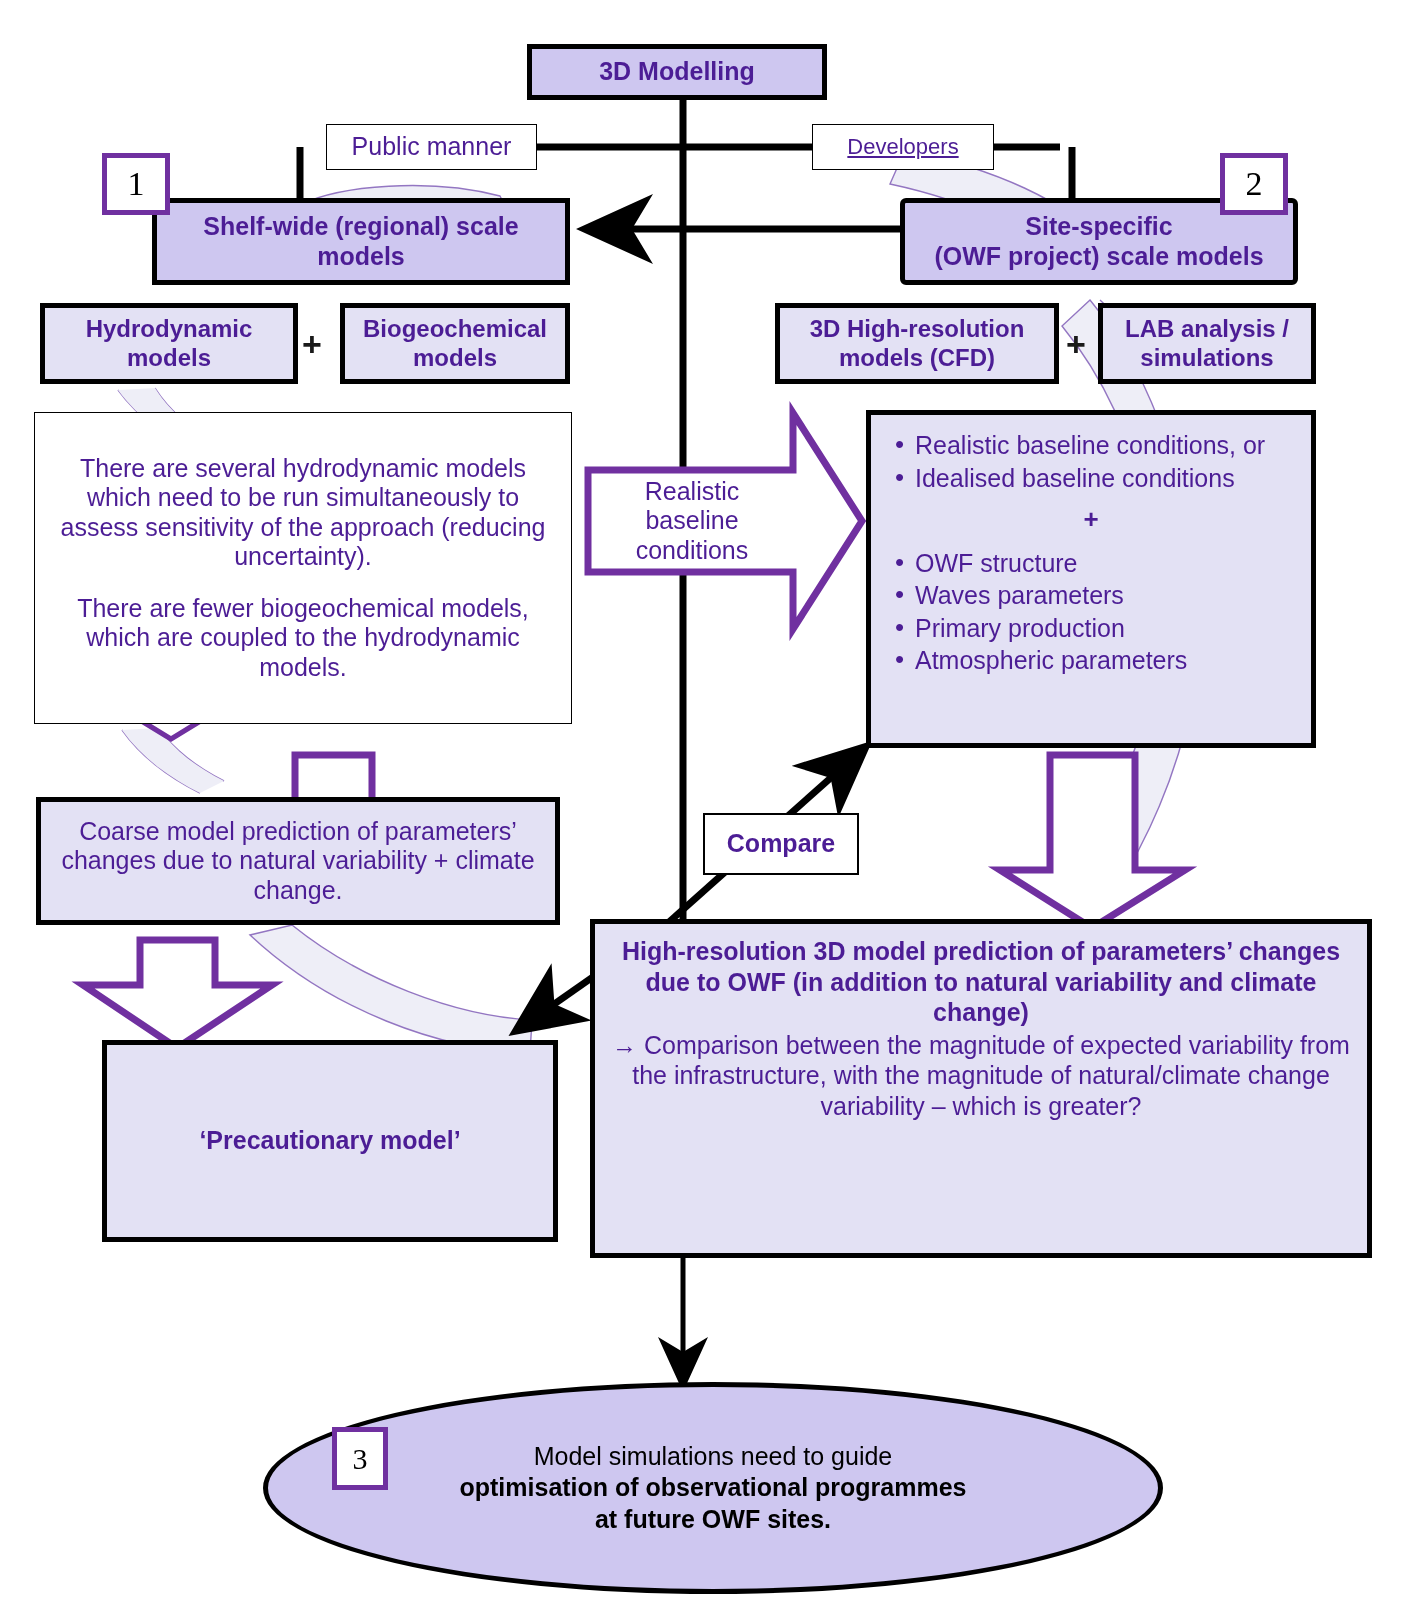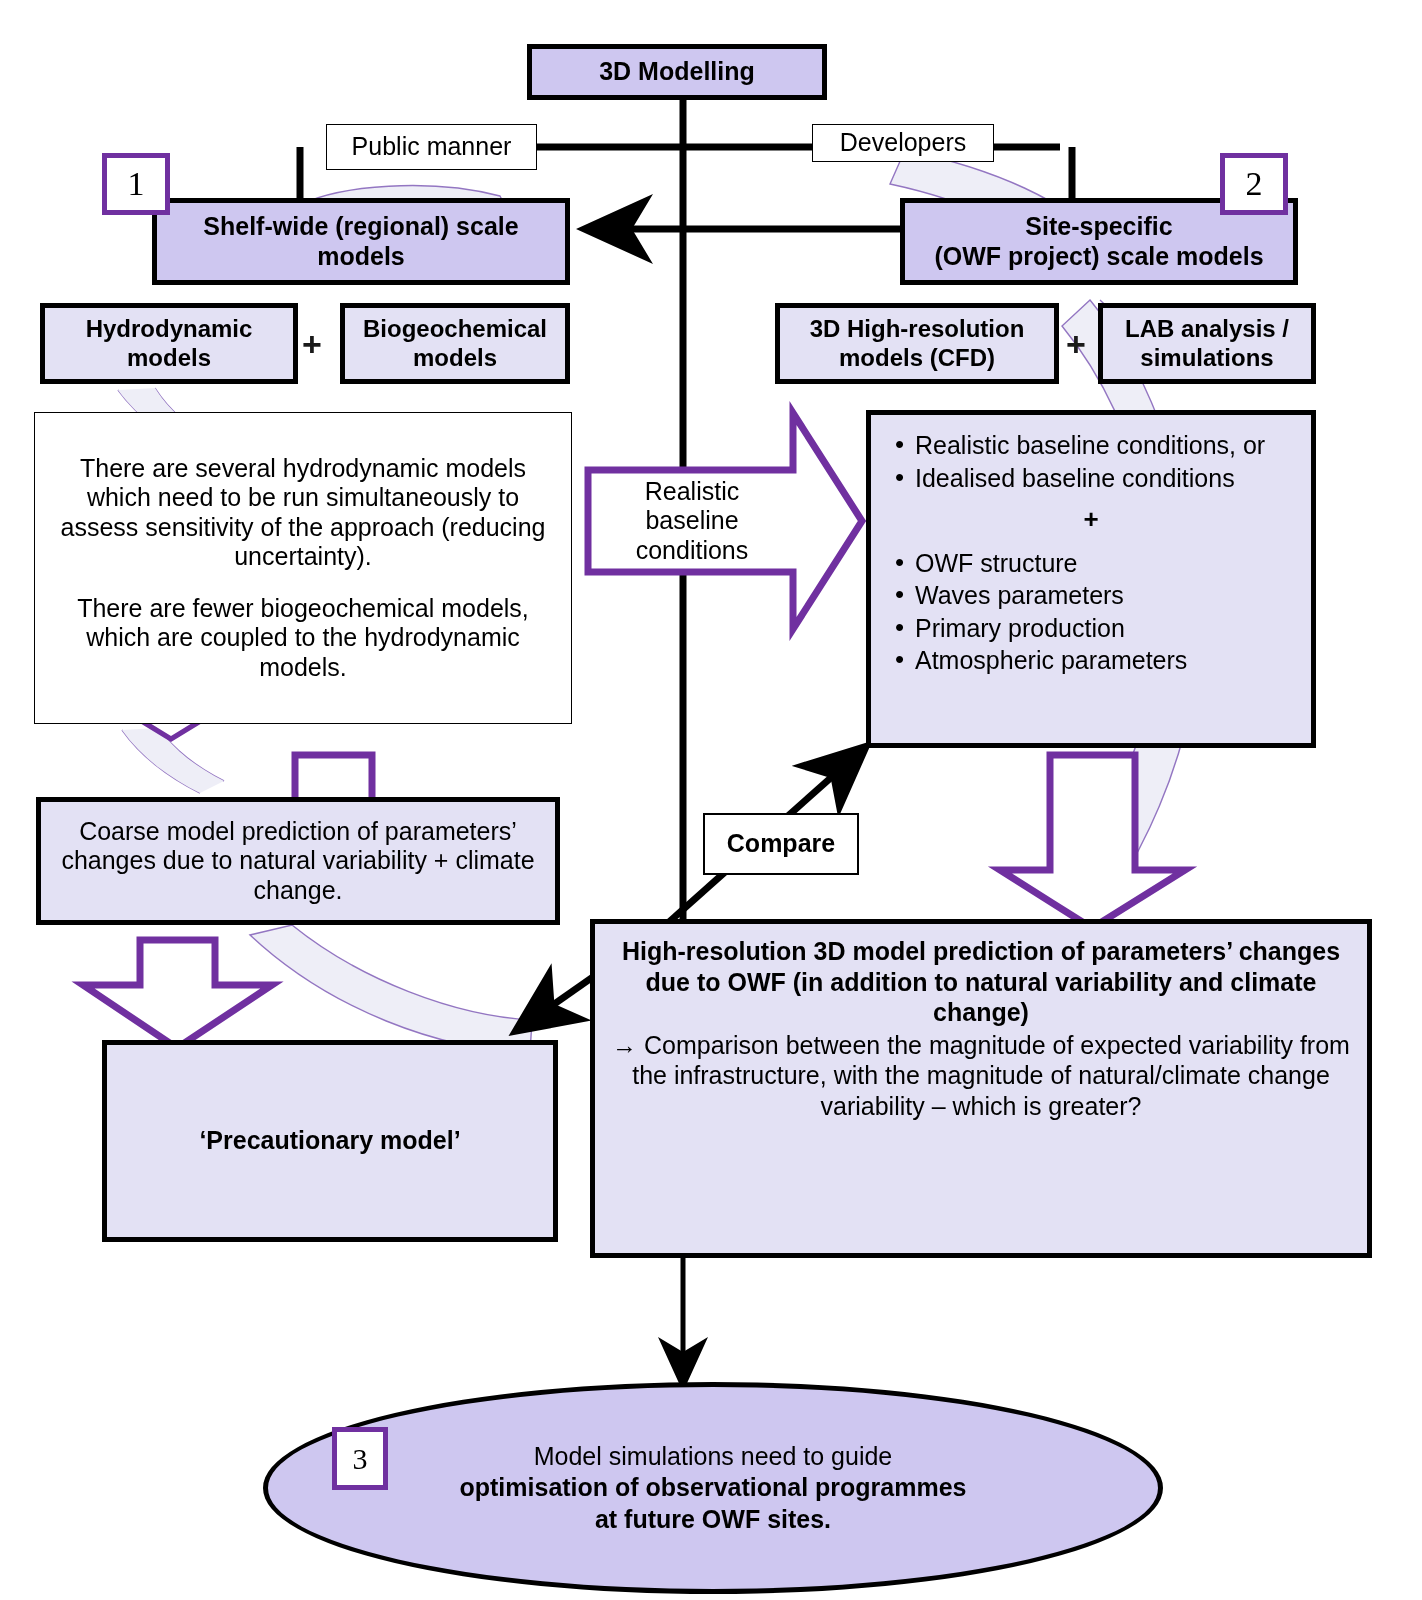--- a/index.html
+++ b/index.html
@@ -22,21 +22,21 @@
     height: 1600px;
     pointer-events: none;
   }
   .node {
     position: absolute;
     box-sizing: border-box;
     display: flex;
     align-items: center;
     justify-content: center;
     text-align: center;
-    color: #000000;
+    color: #4c1d95;
   }
   
   .box-strong {
     background: #CEC7F0;
     border: 5px solid #000000;
     font-weight: bold;
   }
   
   .box-light {
     background: #E3E1F4;
@@ -186,32 +186,32 @@
   </svg>
 
   <div class="node box-strong" style="left:527px; top:44px; width:300px; height:56px; font-size:25px;">
     <span class="inner">3D Modelling</span>
   </div>
 
   <div class="node box-thin" style="left:326px; top:124px; width:211px; height:46px; font-size:25px; font-family:'Liberation Sans', sans-serif;">
     <span class="inner">Public manner</span>
   </div>
 
-  <div class="node box-thin" style="left:812px; top:124px; width:182px; height:38px; font-size:25px;">
+  <div class="node box-thin" style="left:812px; top:124px; width:182px; height:46px; font-size:22px;text-decoration:underline;">
     <span class="inner">Developers</span>
   </div>
 
   <div class="node box-strong" style="left:152px; top:198px; width:418px; height:87px; font-size:25px;">
     <span class="inner">Shelf-wide (regional) scale models</span>
   </div>
   <div class="badge" style="left:102px; top:153px; width:68px; height:62px;">
     <span>1</span>
   </div>
 
-  <div class="node box-strong" style="left:900px; top:198px; width:398px; height:87px; font-size:25px;">
+  <div class="node box-strong" style="left:900px; top:198px; width:398px; height:87px; font-size:25px;border-radius:6px;">
     <span class="inner" style="white-space:pre-line;">Site-specific
 (OWF project) scale models</span>
   </div>
   <div class="badge" style="left:1220px; top:153px; width:68px; height:62px;">
     <span>2</span>
   </div>
 
   <div class="node box-light" style="left:40px; top:303px; width:258px; height:81px; font-size:24px; font-weight:bold;">
     <span class="inner">Hydrodynamic models</span>
   </div>

